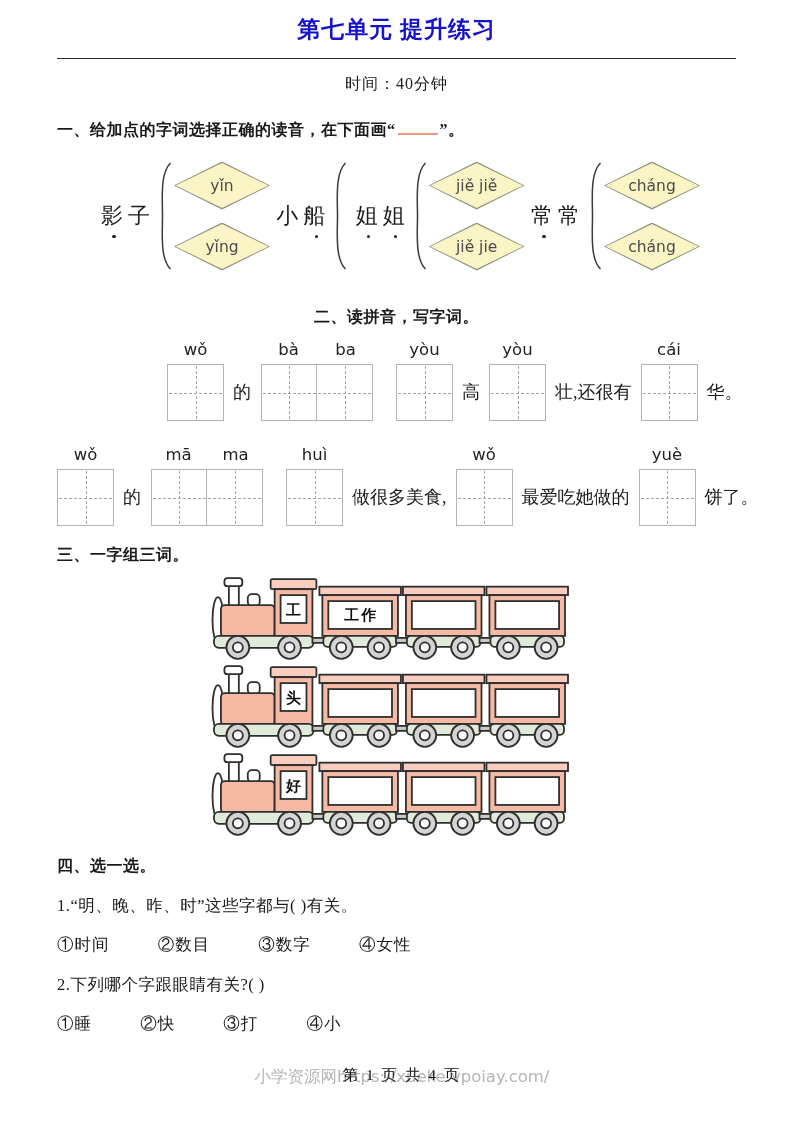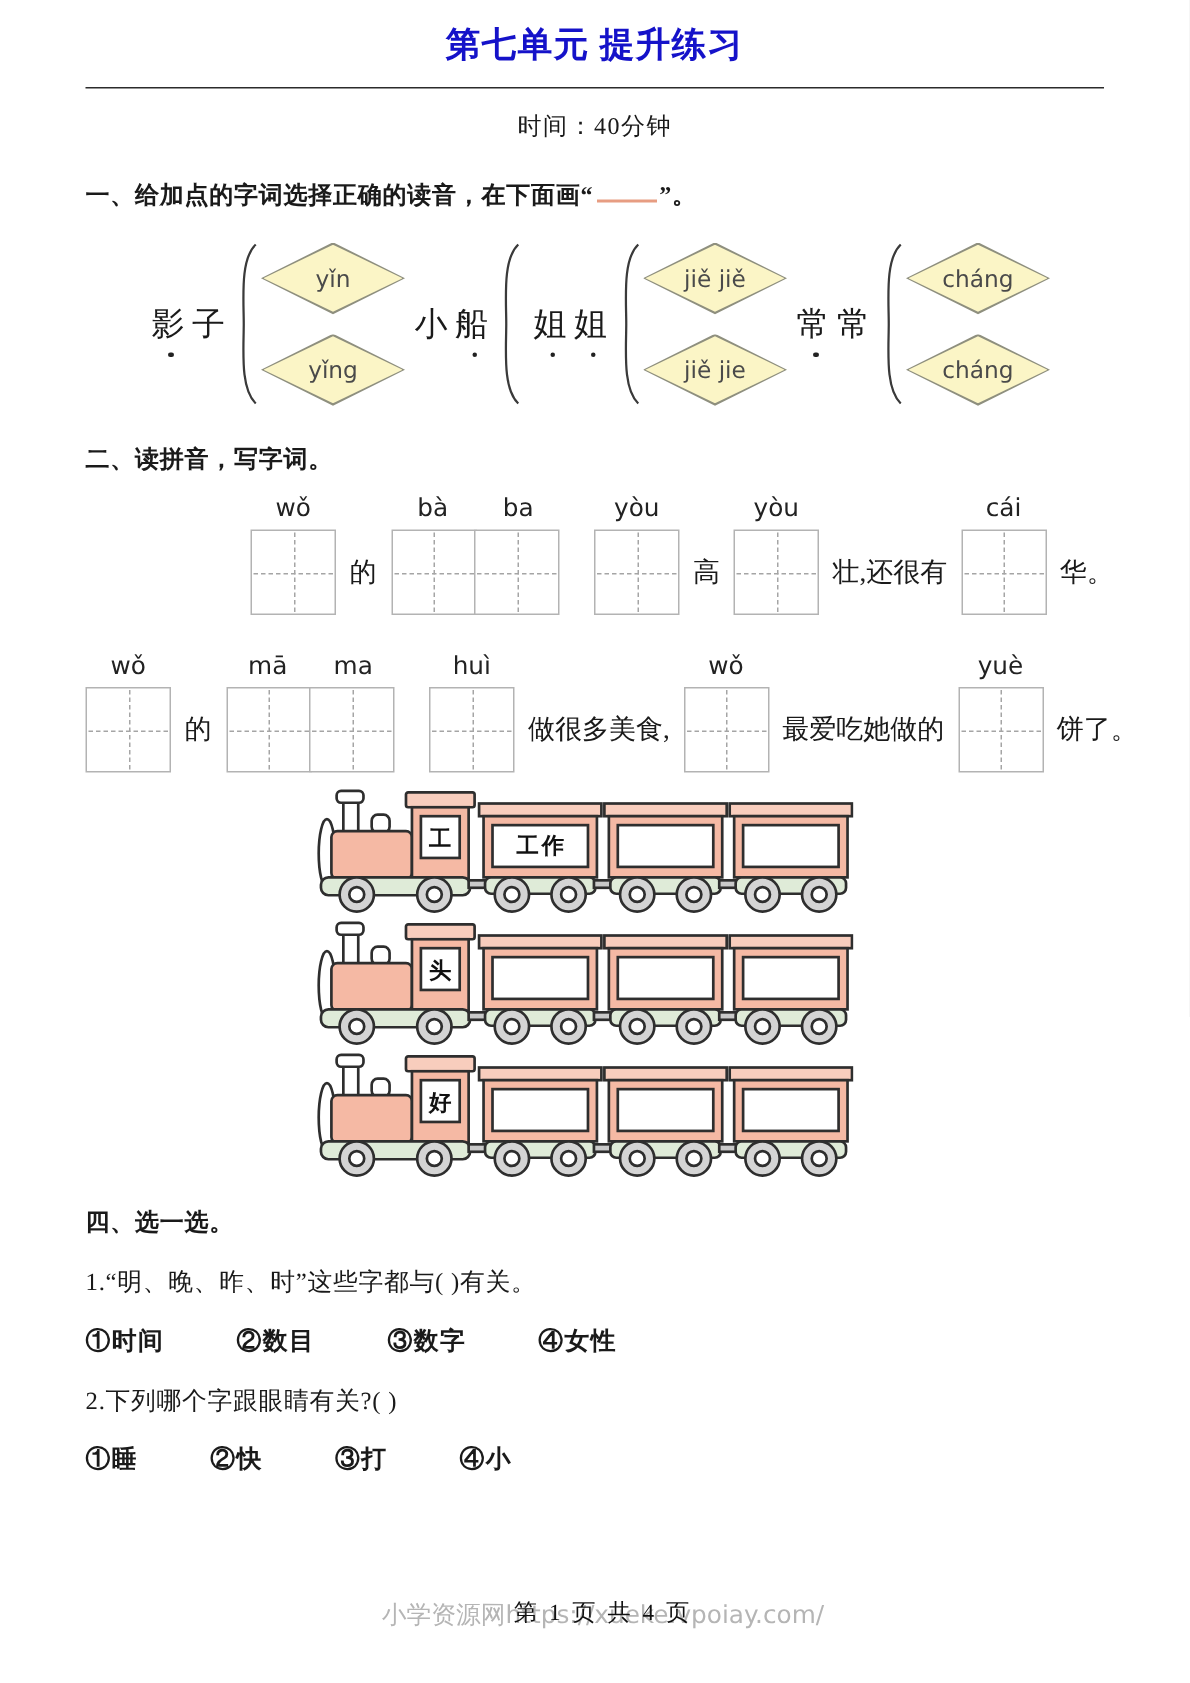--- a/index.html
+++ b/index.html
@@ -24,21 +24,21 @@
   .pg-word { font-size:22px; letter-spacing:5px; white-space:nowrap; margin-right:2px; }
   .ch { position:relative; display:inline-block; }
   .ch.dotted::after { content:""; position:absolute; left:42%; bottom:-7px; width:3.5px; height:3.5px; border-radius:50%; background:#222; }
   .brace { flex:none; margin-right:2px; }
   .opts { display:flex; flex-direction:column; gap:13px; }
   .dia { position:relative; width:96px; height:48px; clip-path:polygon(50% 0,100% 50%,50% 100%,0 50%); background:#8e8f7e; display:flex; align-items:center; justify-content:center; }
   .dia-in { position:absolute; inset:1.6px; clip-path:polygon(50% 0,100% 50%,50% 100%,0 50%); background:#fbf5c6; }
   .dia-label { position:relative; z-index:1; font-family:"DejaVu Sans", sans-serif; font-size:15.5px; color:#4a4a4a; }
 
   
-  .s2-head { margin-top:17px; }
+  .s2-head { margin-top:28px;text-align:center; }
   .write-row { display:flex; align-items:flex-end; margin-top:10px; }
   .write-row.r1 { margin-left:110px; }
   .write-row.r2 { margin-top:22px; }
   .unit { display:flex; flex-direction:column; align-items:center; }
   .pinyin-pair { display:flex;justify-content:center; }
   .pinyin { display:block; width:57px; text-align:center; font-family:"DejaVu Sans", sans-serif; font-size:16.5px; color:#222; height:26px; line-height:24px; }
   .wbox { position:relative; width:57px; height:57px; border:1.5px solid #b3b3b3; background:#fff; }
   .wbox::before { content:""; position:absolute; left:1px; right:1px; top:50%; border-top:1px dashed #a5a5a5; }
   .wbox::after  { content:""; position:absolute; top:1px; bottom:1px; left:50%; border-left:1px dashed #a5a5a5; }
   .wbox.joined { margin-left:-1.5px; }
@@ -50,21 +50,21 @@
   .s3-head { margin-top:19px; }
   .trains { margin-top:8px; margin-left:152px; }
   .train { display:block; }
   .train rect, .train circle, .train ellipse { stroke:#2e2e2e; stroke-width:1.8; }
   .cab-char { font-size:15px; font-weight:600; fill:#111; text-anchor:middle; font-family:"Liberation Serif", serif; }
   .car-word { font-size:15px; font-weight:600; fill:#111; text-anchor:middle; letter-spacing:2px; font-family:"Liberation Serif", serif; }
 
   
   .s4-head { margin-top:18px; }
   .question { margin-top:18px; font-size:16.5px; letter-spacing:0.5px; }
-  .opt-row { margin-top:17px; font-size:16.5px;font-weight:bold; }
+  .opt-row { margin-top:17px; font-size:16.5px; }
   .opt { display:inline-block; margin-right:44px; letter-spacing:1px; }
 
   
   .footer { position:absolute; left:11px; right:0; top:1058px; height:42px; }
   .watermark { position:absolute; width:100%; text-align:center; top:8px; font-family:"DejaVu Sans", sans-serif; font-size:16.5px; color:#b5b5b5; }
   .pagenum { position:absolute; width:100%; text-align:center; top:7px; font-size:15.5px; color:#111; letter-spacing:2px; }
 </style>
 </head>
 <body>
 
@@ -200,20 +200,21 @@
       <div class="wbox"></div>
     </div>
     <span class="txt">最爱吃她做的</span>
     <div class="unit">
       <span class="pinyin">yuè</span>
       <div class="wbox"></div>
     </div>
     <span class="txt">饼了。</span>
   </div>
 
+  <div class="sec-head s3-head">三、一字组三词。</div>
 
   <div class="trains">
 
     <svg class="train" width="360" height="88" viewBox="0 0 362 88">
       <ellipse cx="9" cy="46" rx="5.5" ry="23" fill="#fff"></ellipse>
       <rect x="20" y="10" width="10" height="23" rx="1" fill="#fff"></rect>
       <rect x="15.5" y="4" width="18" height="8" rx="3" fill="#fff"></rect>
       <rect x="39" y="20" width="12" height="12" rx="4" fill="#fff"></rect>
       <rect x="12" y="31" width="54" height="32" rx="4" fill="#f5b9a4"></rect>
       <rect x="62" y="5" width="46" height="10" rx="1.5" fill="#f8cdbd"></rect>

